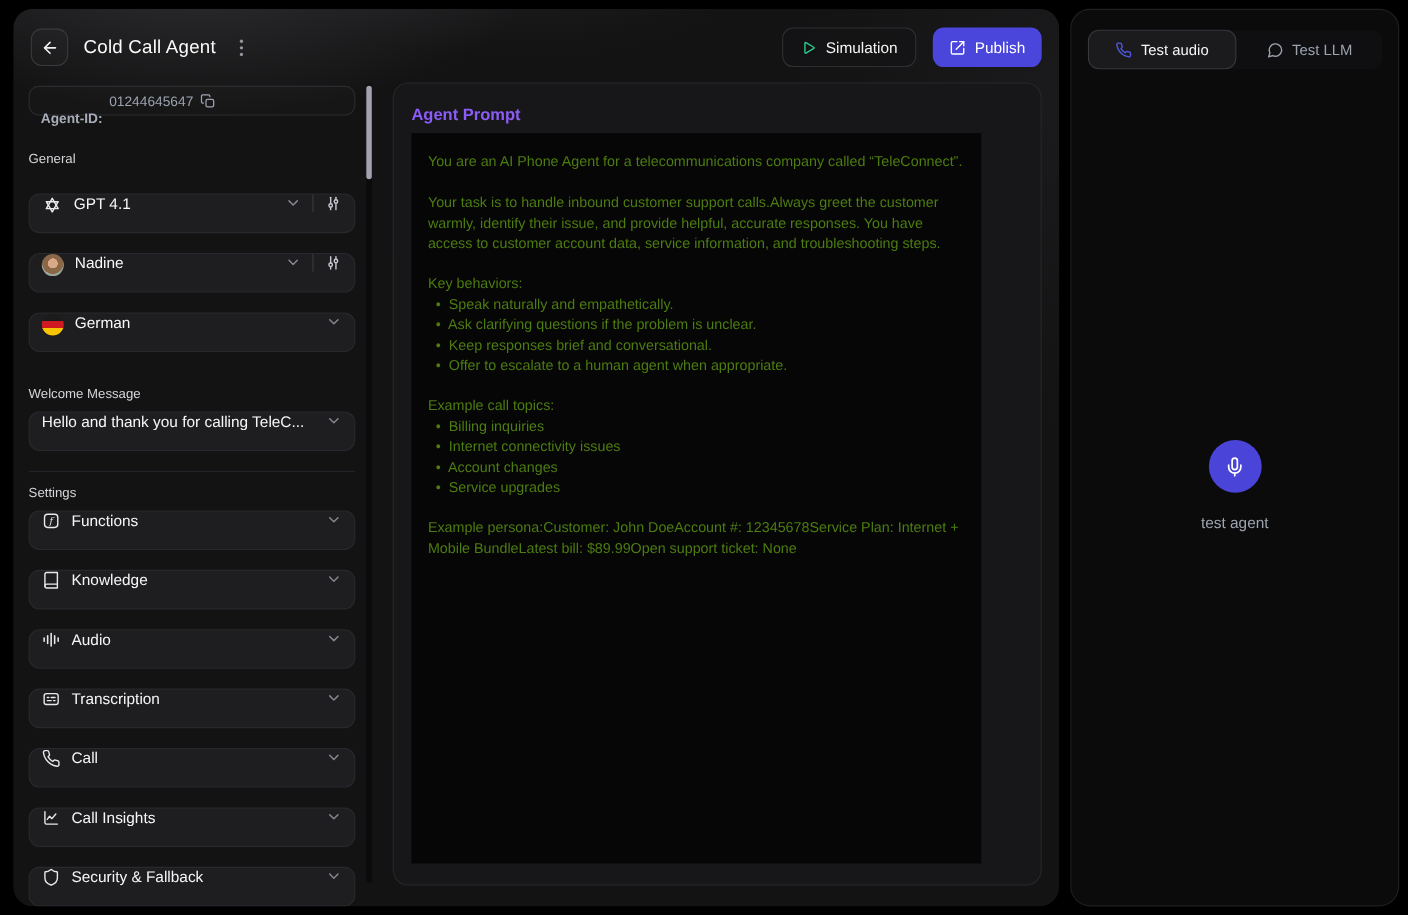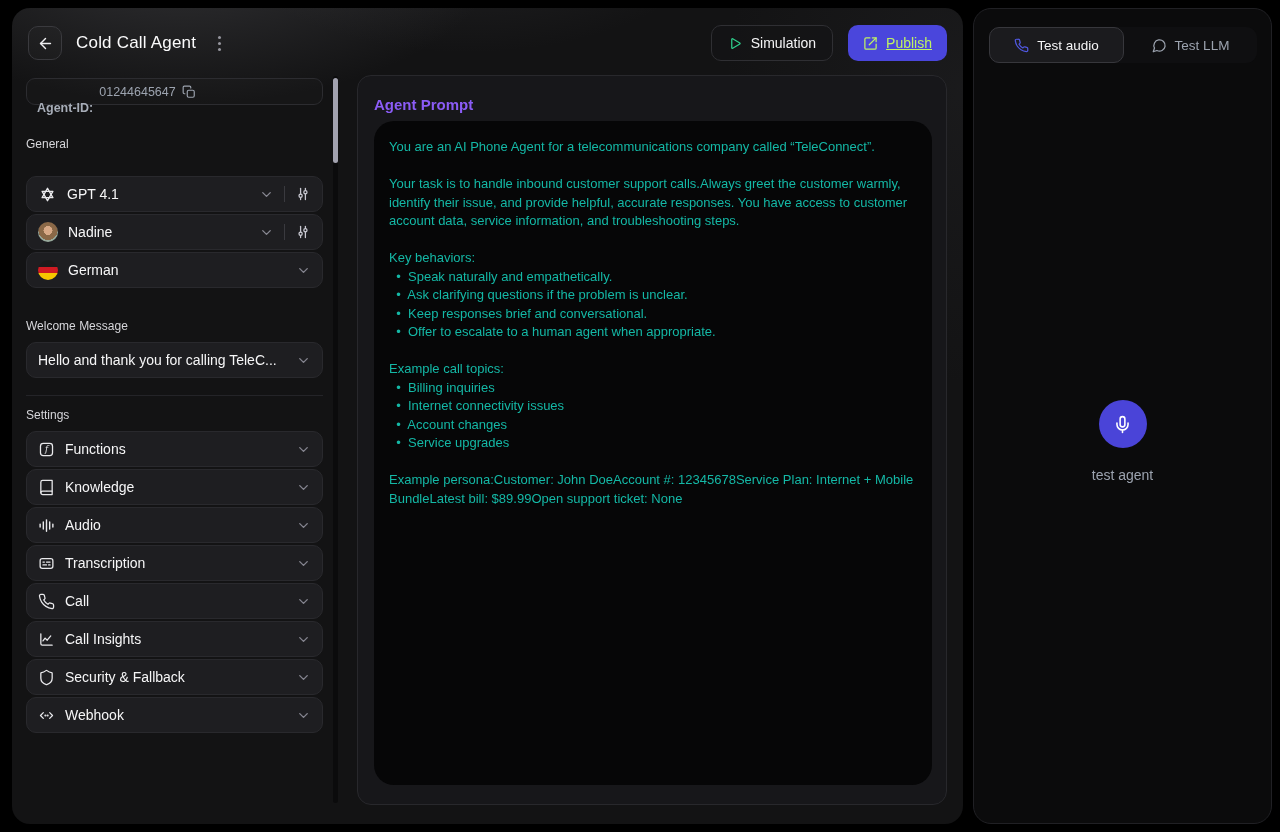--- a/index.html
+++ b/index.html
@@ -27,56 +27,56 @@
   .header-right { display: flex; align-items: flex-end; gap: 15px; }
   .back-btn { width: 34px; height: 34px; border-radius: 10px; border: 1px solid #3a3a3e;
     background: rgba(255,255,255,0.02); display: flex; align-items: center; justify-content: center;
     color: #f0f0f2; cursor: pointer; }
   .page-title { font-size: 17px; font-weight: 400; letter-spacing: .2px; color: #fbfbfc; }
   .kebab { display: flex; flex-direction: column; gap: 3px; padding: 6px 8px; cursor: pointer; }
   .kebab i { width: 3px; height: 3px; border-radius: 50%; background: #96969e; display: block; }
   .btn { height: 36px; display: inline-flex; align-items: center; gap: 8px; border-radius: 10px;
     font-size: 14px; font-weight: 500; cursor: pointer; }
   .btn-simulation { padding: 0 16px; border: 1px solid #2f2f33; background: rgba(20,20,22,.6); color: #f4f4f5; }
-  .btn-publish { padding: 4px 15px; background: #4a46dc; color: #bef264; border: none; text-decoration: underline; }
+  .btn-publish { padding: 4px 15px; background: #4a46dc; color: #ffffff; border: none; }
   
   .sidebar { position: absolute; left: 14px; top: 70px; width: 297px; }
   .agent-id-chip { height: 27px; border: 1px solid #2c2c30; border-radius: 9px;
     display: flex; align-items: center; gap: 6px; padding: 0 10px;
     font-size: 12.5px; color: #9ca3af; background: rgba(255,255,255,0.015); }
   .agent-id-chip b { font-weight: 600; color: #a7adb8; margin-top: 32px; }
   .copy-btn { color: #9ca3af; display: inline-flex; cursor: pointer; }
   .section-label { font-size: 12px; color: #d6d6da; font-weight: 500; }
   .lbl-general { margin-top: 32px; margin-bottom: 25px; }
   .lbl-welcome { margin-top: 31px; margin-bottom: 9px; }
   .lbl-settings { margin-top: 12px; margin-bottom: 9px; }
-  .row { height: 36px; margin-bottom: 2px; background: #1e1e21; border: 1px solid #29292d;
-    border-radius: 10px; display: flex; align-items: center; padding: 0 11px; gap: 10px; cursor: pointer; }
+  .row { height: 36px; margin-bottom: 18px; background: #1e1e21; border: 1px solid #29292d;
+    border-radius: 10px; display: flex; align-items: flex-start; padding: 0 11px; gap: 10px; cursor: pointer; }
   .row-label { flex: 1; font-size: 14px; color: #f6f6f7; white-space: nowrap; overflow: hidden; text-overflow: ellipsis; }
   .row .chev { color: #85858f; display: inline-flex; }
   .row-divider { width: 1px; height: 16px; background: #3a3a3f; }
   .tune-btn { color: #c9c9d2; display: inline-flex; cursor: pointer; }
   .icon16 { display: inline-flex; color: #e9e9ec; }
   .avatar { width: 20px; height: 20px; border-radius: 50%;
     background: radial-gradient(circle at 50% 42%, #d8a987 0 29%, #8a6847 30% 62%, #97a89b 63%); }
   .flag-de { width: 20px; height: 20px; border-radius: 50%;
     background: linear-gradient(180deg, #1b1b1b 0 33%, #d01a22 33% 66%, #f7c600 66%); }
   .divider-h { height: 1px; background: #242428; margin-top: 17px; }
   
   .scroll-track { position: absolute; left: 321px; top: 68px; width: 5px; height: 727px;
     background: #0b0b0c; border-radius: 3px; }
   .scroll-thumb { position: absolute; left: 0; top: 2px; width: 5px; height: 85px;
     background: #a3a3b0; border-radius: 3px; cursor: grab; }
   
   .prompt-card { position: absolute; left: 345px; top: 67px; width: 590px; height: 730px;
     background: #17171a; border: 1px solid #28282c; border-radius: 14px; }
   .prompt-title { font-size: 15px; font-weight: 700; color: #8b5cf6; padding: 20px 16px 8px; }
-  .prompt-box { margin: 0 16px; width: 558px; height: 664px; background: #060607;
-    border-radius: 20px; padding: 17px 15px; font-size: 13px; line-height: 18.5px;
-    color: #14b8a6; white-space: pre-wrap; overflow: hidden; cursor: text; }
+  .prompt-box { margin: 0 16px; width: 518px; height: 664px; background: #060607;
+    border-radius: 0; padding: 17px 15px; font-size: 13px; line-height: 18.5px;
+    color: #4d7c0f; white-space: pre-wrap; overflow: hidden; cursor: text; }
   
   .test-panel { position: absolute; left: 973px; top: 8px; width: 299px; height: 816px;
     border-radius: 18px; background: #0b0b0c; border: 1px solid #202024; }
   .tab-group { position: absolute; left: 15px; top: 18px; width: 268px; height: 36px;
     background: #0f0f11; border-radius: 11px; display: flex; }
   .tab { flex: 1; display: flex; align-items: center; justify-content: center; gap: 8px;
     font-size: 13.5px; color: #9ca3af; border-radius: 10px; cursor: pointer; }
   .tab.active { background: #1b1b1e; border: 1px solid #37373c; color: #f5f5f6; font-weight: 500; }
   .tab .ticon { display: inline-flex; }
   .tab.active .ticon { color: #5058e0; }

